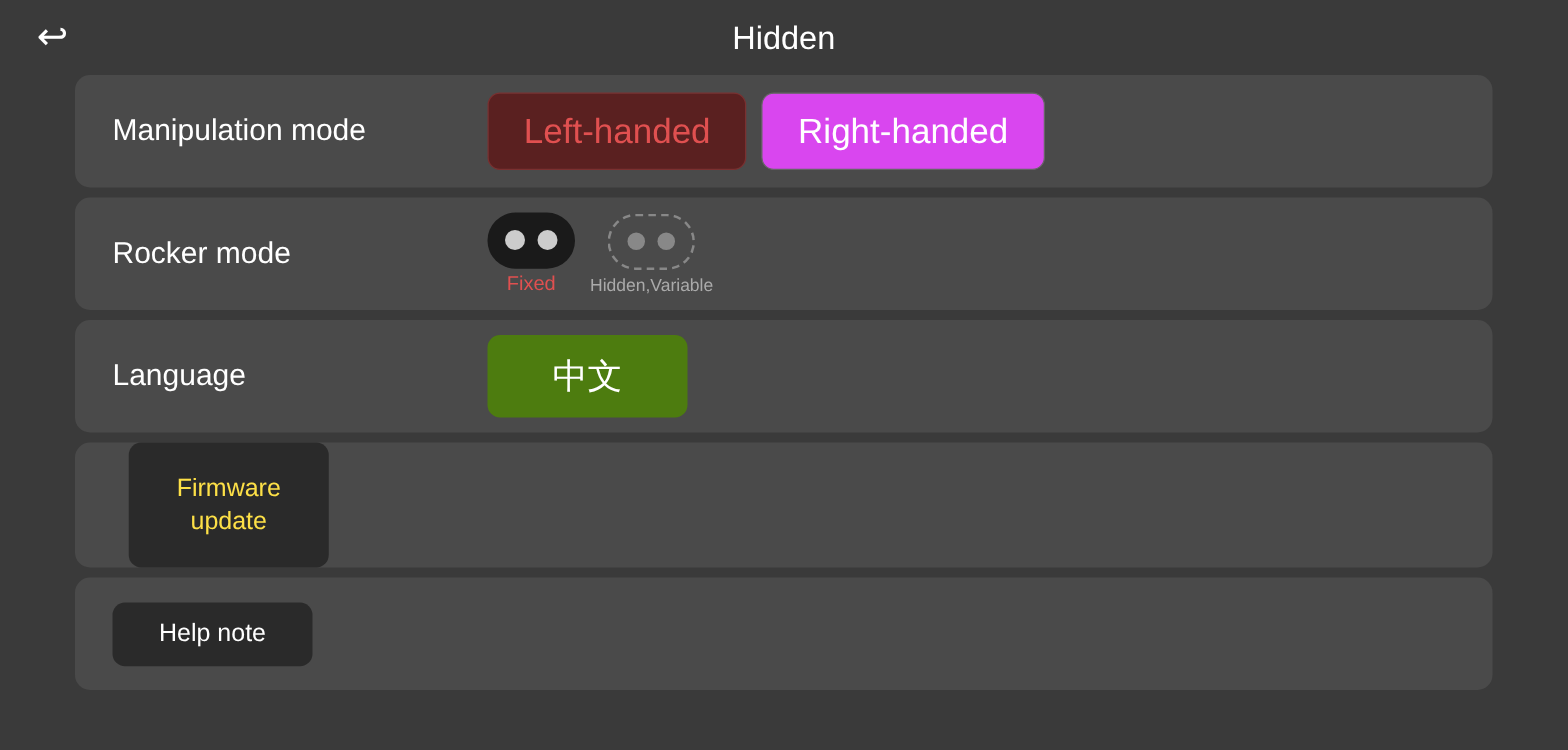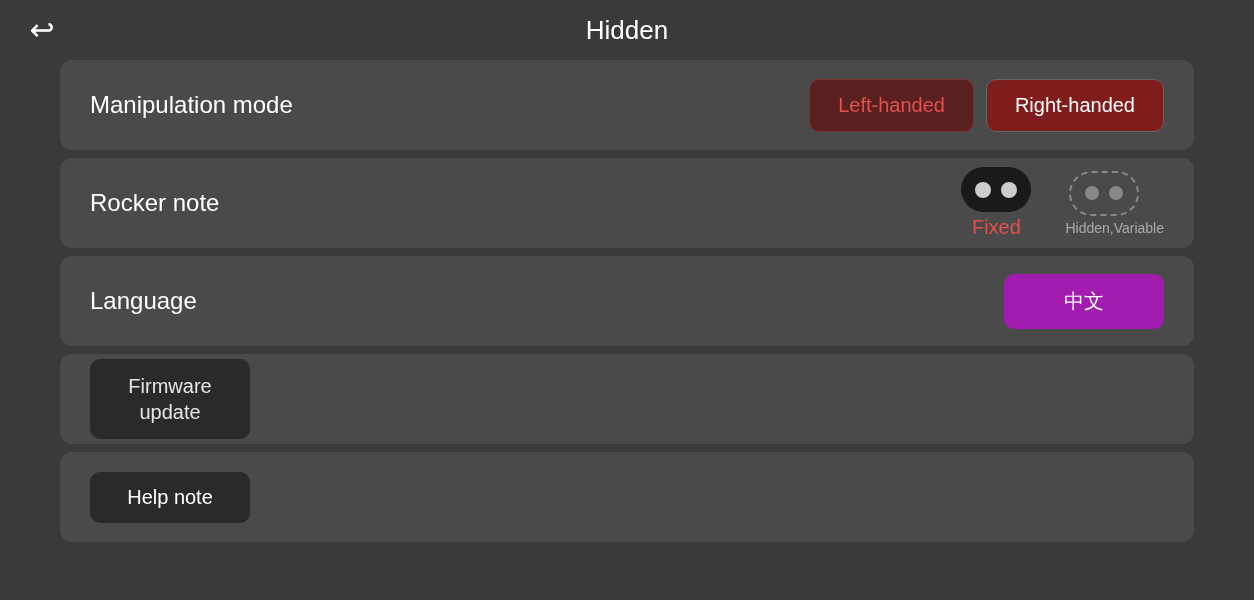--- a/index.html
+++ b/index.html
@@ -54,80 +54,78 @@
       gap: 8px;
     }
 
     .setting-row {
       background-color: #4a4a4a;
       border-radius: 12px;
       display: flex;
       align-items: center;
       padding: 0 30px;
       min-height: 90px;
-      justify-content: space-between;
     }
 
     .setting-label {
       font-size: 24px;
       color: #ffffff;
       font-weight: 400;
       min-width: 300px;
     }
 
     .setting-controls {
       display: flex;
       align-items: center;
       gap: 12px;
     }
 
     .btn {
       border: none;
       border-radius: 10px;
       cursor: pointer;
-      font-size: 20px;
+      font-size: 28px;
       font-weight: 500;
       padding: 14px 28px;
       min-width: 160px;
       text-align: center;
     }
 
     .btn-dark {
-      background-color: #a21caf;
+      background-color: #4d7c0f;
       color: #ffffff;
     }
 
     .btn-active-red {
       background-color: #5a2020;
       color: #e05050;
       border: 1px solid #7a3030;
     }
 
     .btn-active-outline {
-      background-color: #7f1d1d;
+      background-color: #d946ef;
       color: #ffffff;
       border: 1px solid #666;
     }
 
     .rocker-option {
       display: flex;
       flex-direction: column;
       align-items: center;
       gap: 4px;
     }
 
     .rocker-label {
-      font-size: 20px;
+      font-size: 16px;
       color: #e05050;
     }
 
     .rocker-label-gray {
       font-size: 14px;
       color: #aaaaaa;
-      margin-left: 22px;
     }
 
     .rocker-fixed {
       width: 70px;
       height: 45px;
       background-color: #1a1a1a;
       border-radius: 25px;
       display: flex;
       align-items: center;
       justify-content: center;
@@ -155,30 +153,31 @@
 
     .rocker-dot-outline {
       width: 14px;
       height: 14px;
       background-color: #888888;
       border-radius: 50%;
     }
 
     .firmware-btn {
       background-color: #2a2a2a;
-      color: #e5e5e5;
+      color: #fde047;
       border: none;
       border-radius: 10px;
       cursor: pointer;
       font-size: 20px;
       font-weight: 400;
-      padding: 14px 28px;
+      padding: 24px 28px;
       min-width: 160px;
       text-align: center;
       line-height: 1.3;
+      margin-left: 13px;
     }
 
     .help-btn {
       background-color: #2a2a2a;
       color: #ffffff;
       border: none;
       border-radius: 10px;
       cursor: pointer;
       font-size: 20px;
       font-weight: 400;
@@ -206,21 +205,21 @@
 
   <div class="setting-row">
     <span class="setting-label">Manipulation mode</span>
     <div class="setting-controls">
       <button class="btn btn-active-red">Left-handed</button>
       <button class="btn btn-active-outline">Right-handed</button>
     </div>
   </div>
 
   <div class="setting-row">
-    <span class="setting-label">Rocker note</span>
+    <span class="setting-label">Rocker mode</span>
     <div class="setting-controls">
       <div class="rocker-option">
         <div class="rocker-fixed">
           <div class="rocker-dot-filled"></div>
           <div class="rocker-dot-filled"></div>
         </div>
         <span class="rocker-label">Fixed</span>
       </div>
       <div class="rocker-option">
         <div class="rocker-hidden">

